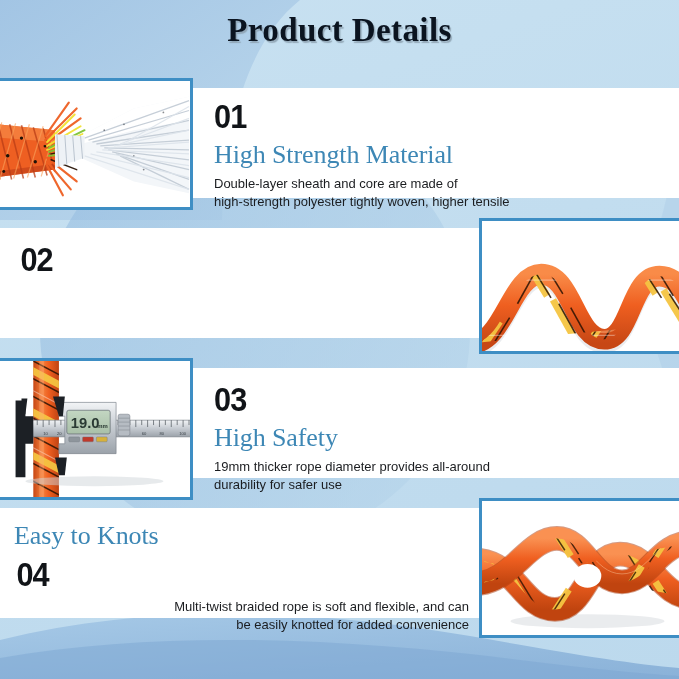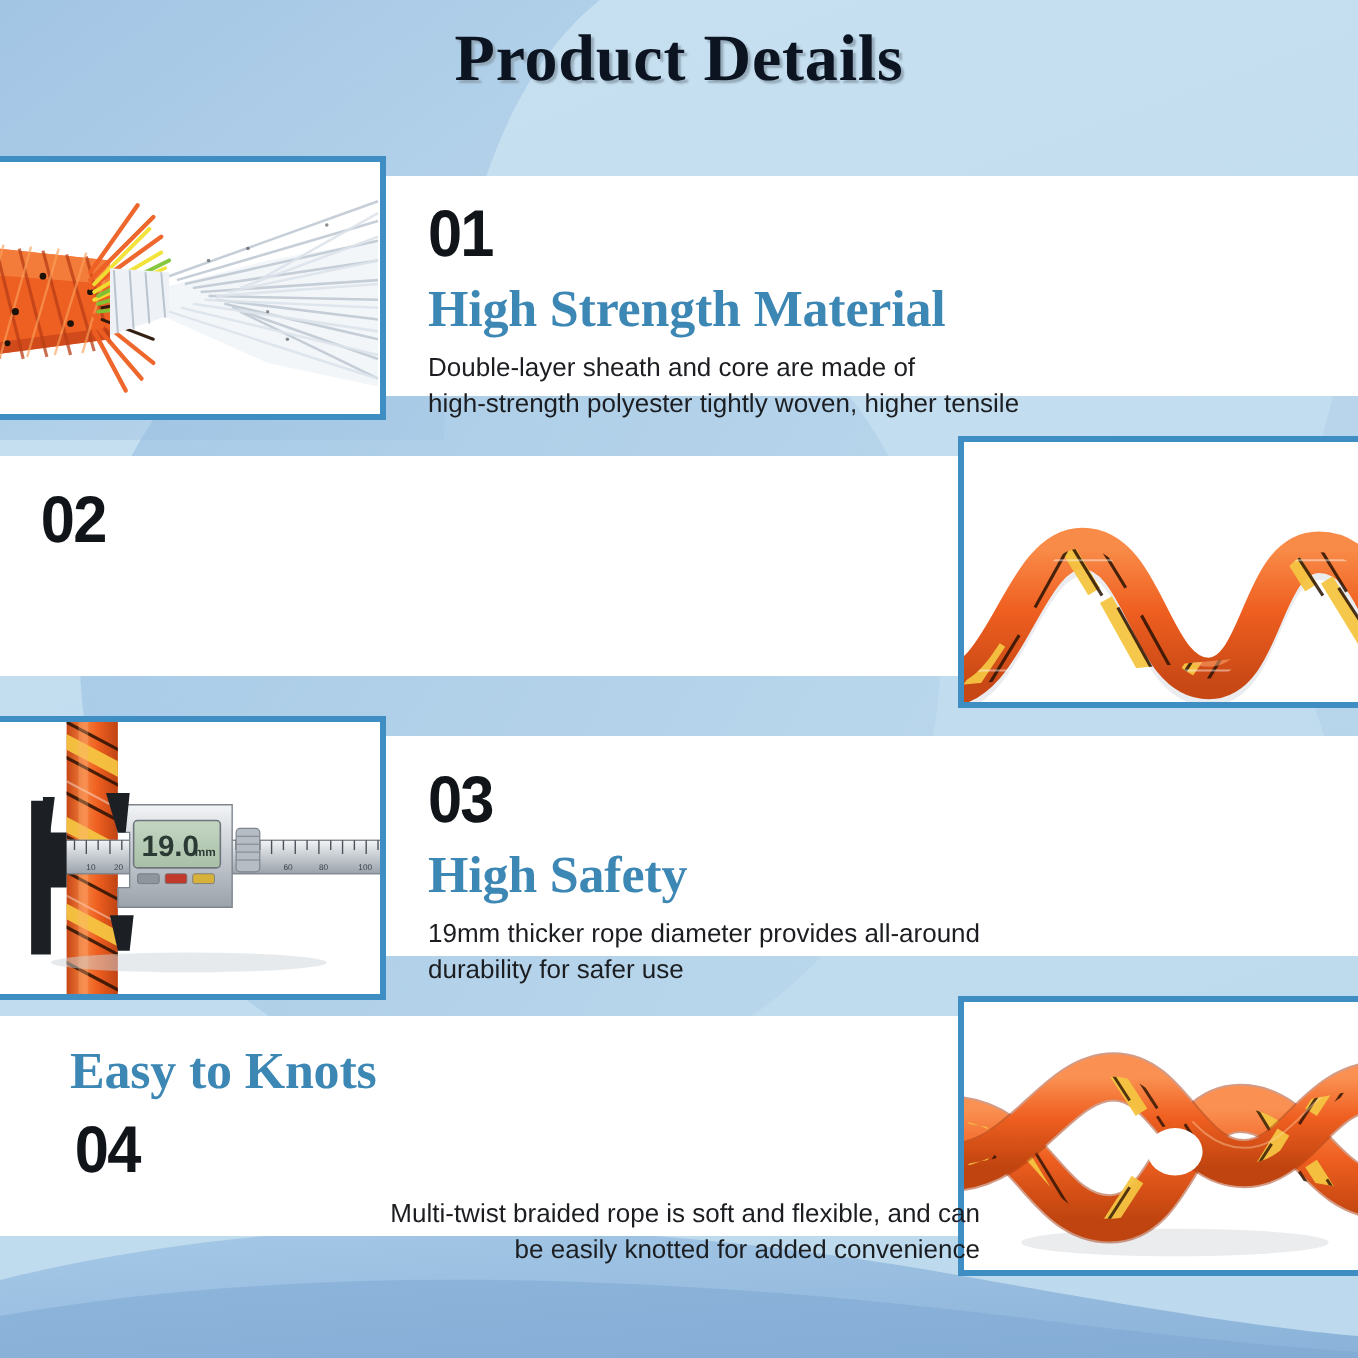--- a/index.html
+++ b/index.html
@@ -81,41 +81,41 @@
     font-weight:bold;
     font-size:33px;
     color:#111418;
     letter-spacing:-1px;
     transform:scaleX(0.93);
     transform-origin:left bottom;
   }
   .num.r{ transform-origin:right bottom; }
   .htitle{
     font-family:"Liberation Serif", serif;
-    font-weight:bold;
+    font-weight:normal;
     font-size:26px;
     color:#3d87b5;
     letter-spacing:-0.1px;
   }
   .body{
     font-family:"Liberation Sans", sans-serif;
     font-size:13px;
     font-weight:500;
     color:#1b1d20;
     line-height:1.42;
     margin-top:7px;
     white-space:pre-line;
   }
   .ta-l{ text-align:left; }
   .ta-r{ text-align:right; }
 
   #txt1{ left:214px; top:100px; width:455px; }
   #txt2{ left:18px;  top:243px; width:455px; }
   #txt3{ left:214px; top:383px; width:455px; }
-  #txt4{ left:35px;  top:523px; width:455px; }
+  #txt4{ left:14px;  top:523px; width:455px; }
 
   
   .lcd-num{
     font-family:"Liberation Sans", sans-serif;
     font-weight:bold;
     font-size:15px;
     fill:#2b3a34;
   }
   .lcd-unit{
     font-family:"Liberation Sans", sans-serif;

